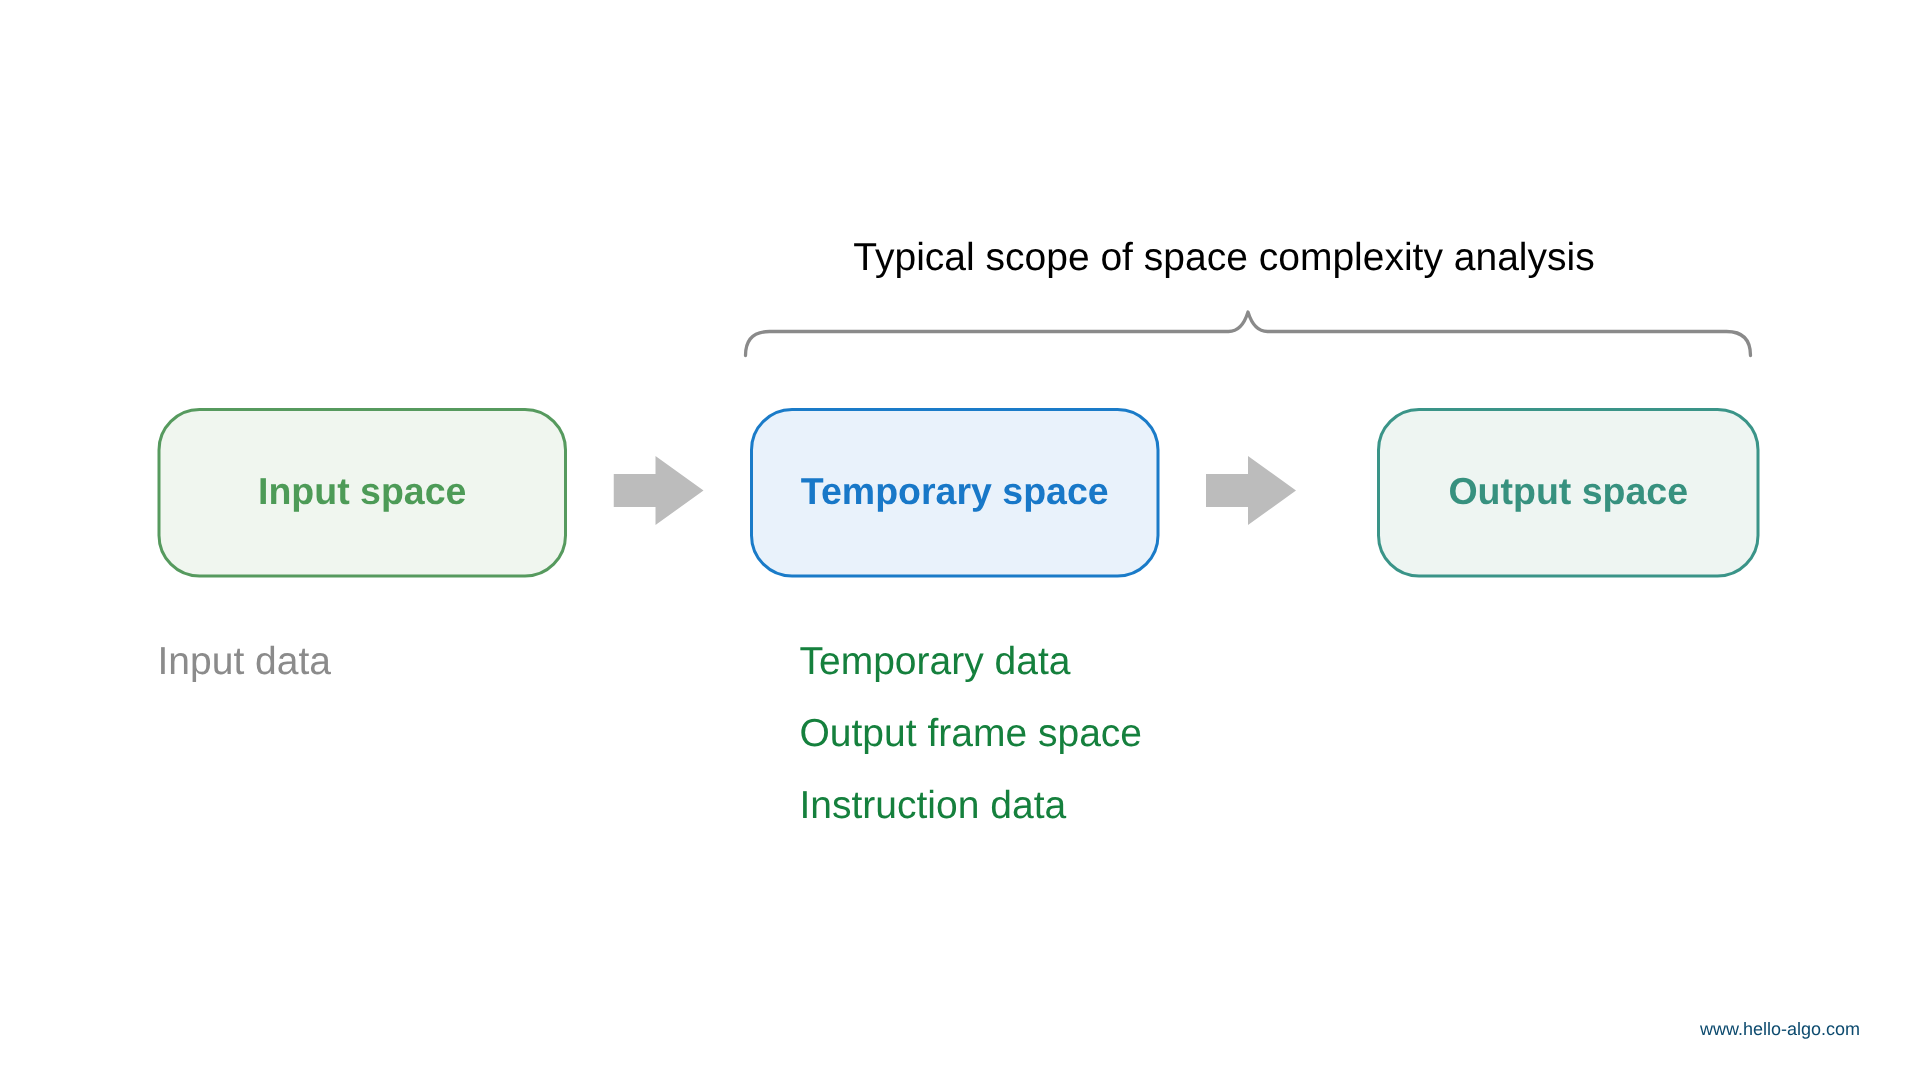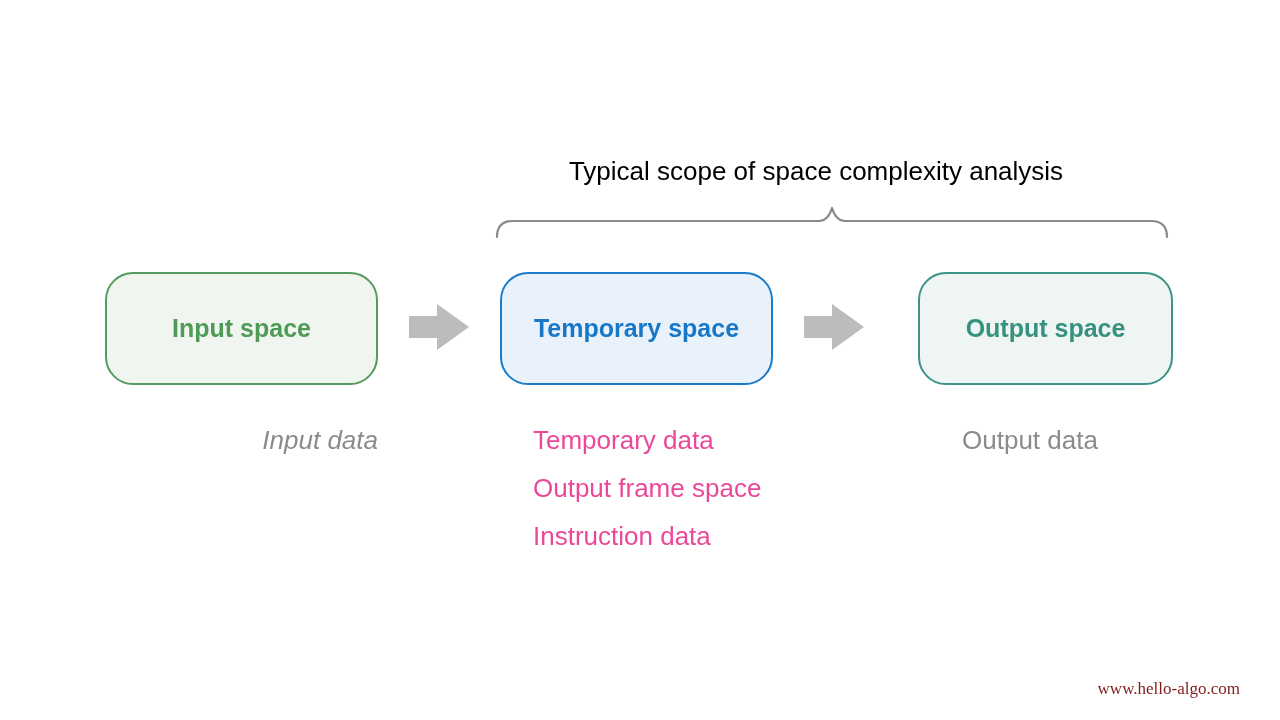--- a/index.html
+++ b/index.html
@@ -52,31 +52,31 @@
   }
   .arrow-1 { left: 409px; }
   .arrow-2 { left: 804px; }
   .caption {
     position: absolute;
     top: 416px;
     font-size: 26px;
     line-height: 48px;
     color: #8b8b8b;
   }
-  .caption-input  { left: 105px; width: 273px; text-align: right; font-style: italic; }
+  .caption-input  { left: 105px; width: 273px; text-align: left; }
   .caption-output { left: 894px; width: 272px; text-align: center; }
   .caption-list   { position: absolute; left: 533px; top: 416px; }
-  .caption-line   { font-size: 26px; line-height: 48px; color: #ec4899; }
+  .caption-line   { font-size: 26px; line-height: 48px; color: #15803d; }
   .watermark {
     position: absolute;
     right: 40px;
     top: 679px;
-    font-family: Liberation Serif, serif;
-    font-size: 17px;
-    color: #7f1d1d;
+    font-family: Liberation Sans, sans-serif;
+    font-size: 12px;
+    color: #0c4a6e;
   }
 </style>
 </head>
 <body>
 
 <div class="canvas">
 
   <div class="title">Typical scope of space complexity analysis</div>
 
   <svg class="brace" viewBox="0 0 676 40" xmlns="http://www.w3.org/2000/svg" aria-hidden="true">
@@ -104,17 +104,16 @@
   </div>
 
   <div class="caption caption-input">Input data</div>
 
   <div class="caption-list">
     <div class="caption-line">Temporary data</div>
     <div class="caption-line">Output frame space</div>
     <div class="caption-line">Instruction data</div>
   </div>
 
-  <div class="caption caption-output">Output data</div>
 
   <div class="watermark">www.hello-algo.com</div>
 
 </div>
 
 </body></html>

